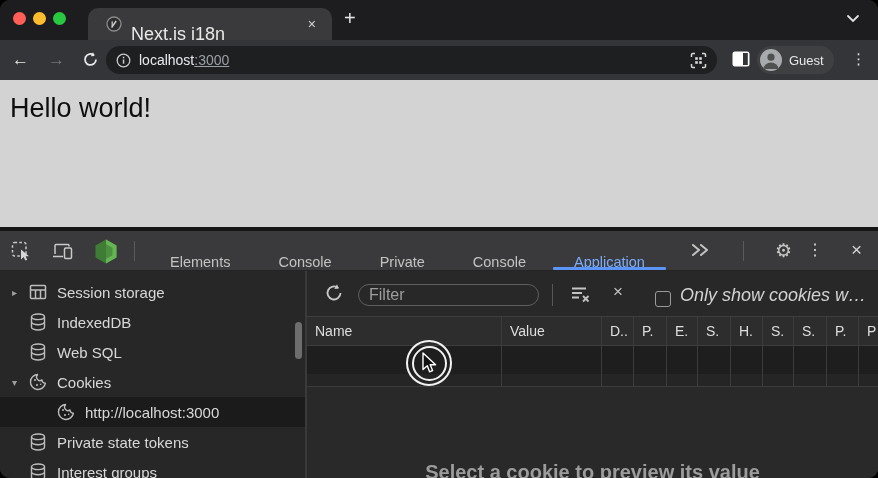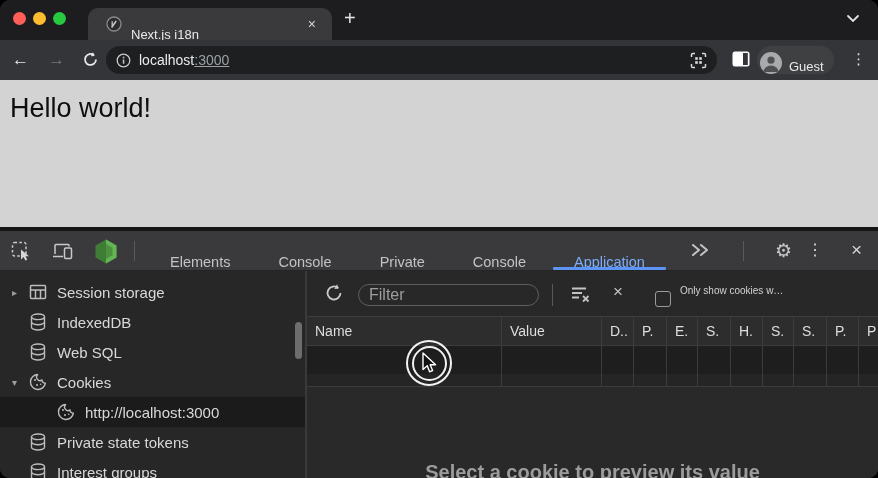--- a/index.html
+++ b/index.html
@@ -8,39 +8,39 @@
           -webkit-font-smoothing:antialiased;}
   
   .tabstrip{position:absolute;top:0;left:0;right:0;height:40px;background:#1d1d1f;}
   .lights{position:absolute;top:12px;left:13px;display:flex;gap:7px;}
   .light{width:13px;height:13px;border-radius:50%;}
   .light.red{background:#ff5f57;}.light.yellow{background:#febc2e;}.light.green{background:#28c840;}
   .tab{position:absolute;left:88px;top:8px;width:244px;height:32px;background:#3a3a3c;
        border-radius:10px 10px 0 0;display:flex;align-items:center;box-sizing:border-box;
        padding:0 8px;color:#e9e9e9;}
   .favicon{width:16px;height:16px;margin:0 9px 0 10px;flex:none;}
-  .tab-title{font-size:13px;flex:1;white-space:nowrap;overflow:hidden;margin-top:21px;}
+  .tab-title{font-size:18px;flex:1;white-space:nowrap;overflow:hidden;margin-top:21px;}
   .tab-close{color:#d5d5d5;font-size:14px;padding:0 8px;line-height:1;}
   .newtab{position:absolute;left:344px;top:7px;font-size:20px;color:#e3e3e3;font-weight:300;}
   .strip-chevron{position:absolute;right:18px;top:14px;}
   
   .toolbar{position:absolute;top:40px;left:0;right:0;height:40px;background:#343538;}
   .nav{position:absolute;top:9px;font-size:17px;line-height:22px;color:#e8e8e8;}
   .nav.back{left:12px;}
   .nav.fwd{left:48px;color:#757575;}
   .nav.reload{left:82px;top:11px;}
   .omnibox{position:absolute;left:106px;top:6px;width:611px;height:28px;border-radius:14px;
            background:#1e1f21;display:flex;align-items:center;font-size:14px;color:#e8eaed;}
   .omni-info{margin-left:10px;flex:none;}
   .omni-text{margin-left:8px;white-space:nowrap;}
   .omni-port{color:#9aa0a6;text-decoration:underline;}
   .omni-frame{margin-left:auto;margin-right:10px;flex:none;}
   .side-panel{position:absolute;left:732px;top:11px;}
   .guest{position:absolute;left:757px;top:6px;width:77px;height:28px;border-radius:14px;
-         background:#3f4042;display:flex;align-items:flex-end;}
+         background:#3f4042;display:flex;align-items:center;}
   .avatar{width:22px;height:22px;border-radius:50%;background:#a8abad;margin-left:3px;flex:none;
           position:relative;overflow:hidden;}
   .guest-label{margin-left:7px;font-size:13px;color:#e8e8e8;}
   .kebab{color:#d9d9d9;font-size:15px;letter-spacing:0;}
   .browser-kebab{position:absolute;right:12px;top:10px;}
   
   .page{position:absolute;top:80px;left:0;right:0;height:147px;background:#d3d3d3;}
   .page-heading{position:absolute;left:10px;top:13px;font-size:27px;font-weight:400;color:#0e0e0e;}
   .dt-sep{position:absolute;top:227px;left:0;right:0;height:4px;background:#161616;}
   
@@ -80,22 +80,22 @@
   .i-refresh{position:absolute;left:17px;top:12px;}
   .filter-input{position:absolute;left:51px;top:13px;width:181px;height:22px;box-sizing:border-box;
                 background:transparent;border:1px solid #5e5e5e;border-radius:11px;color:#e4e4e4;
                 font-size:16px;padding:0 10px;font-family:"Liberation Sans",sans-serif;outline:none;}
   .filter-input::placeholder{color:#9e9e9e;}
   .ct-div{position:absolute;left:245px;top:13px;width:1px;height:22px;background:#585858;}
   .i-clearfilter{position:absolute;left:263px;top:14px;}
   .i-delete{position:absolute;left:306px;top:11px;font-size:17px;color:#c3c3c3;}
   .checkbox{position:absolute;left:348px;top:20px;width:14px;height:14px;border:1.5px solid #9a9a9a;
             border-radius:3px;background:transparent;}
-  .only-label{position:absolute;left:373px;right:6px;top:14px;font-size:10px;color:#d2d2d2;
-              white-space:nowrap;overflow:hidden;}
+  .only-label{position:absolute;left:373px;right:6px;top:14px;font-size:18px;color:#d2d2d2;
+              white-space:nowrap;overflow:hidden;font-style:italic;}
   .grid-header{position:absolute;top:46px;left:0;right:0;height:29px;background:#2d2d2d;display:flex;
                border-bottom:1px solid #3c3c3c;box-sizing:border-box;color:#dedede;font-size:14px;}
   .gcell{border-right:1px solid #3c3c3c;box-sizing:border-box;padding-left:8px;display:flex;
          align-items:center;overflow:hidden;white-space:nowrap;flex:none;}
   .c0{width:195px;}.c1{width:100px;}.c2{width:32px;}.c3{width:33px;}.c4{width:31px;}.c5{width:33px;}
   .c6{width:32px;}.c7{width:31px;}.c8{width:33px;}.c9{width:32px;}.c10{flex:1;border-right:none;}
   .grid-row{position:absolute;left:0;right:0;display:flex;}
   .row-a{top:75px;height:28px;background:#1e1e1e;}
   .row-b{top:103px;height:13px;background:#252525;border-bottom:1px solid #3c3c3c;box-sizing:border-box;}
   .preview{position:absolute;top:116px;left:0;right:0;bottom:0;background:#292929;}

